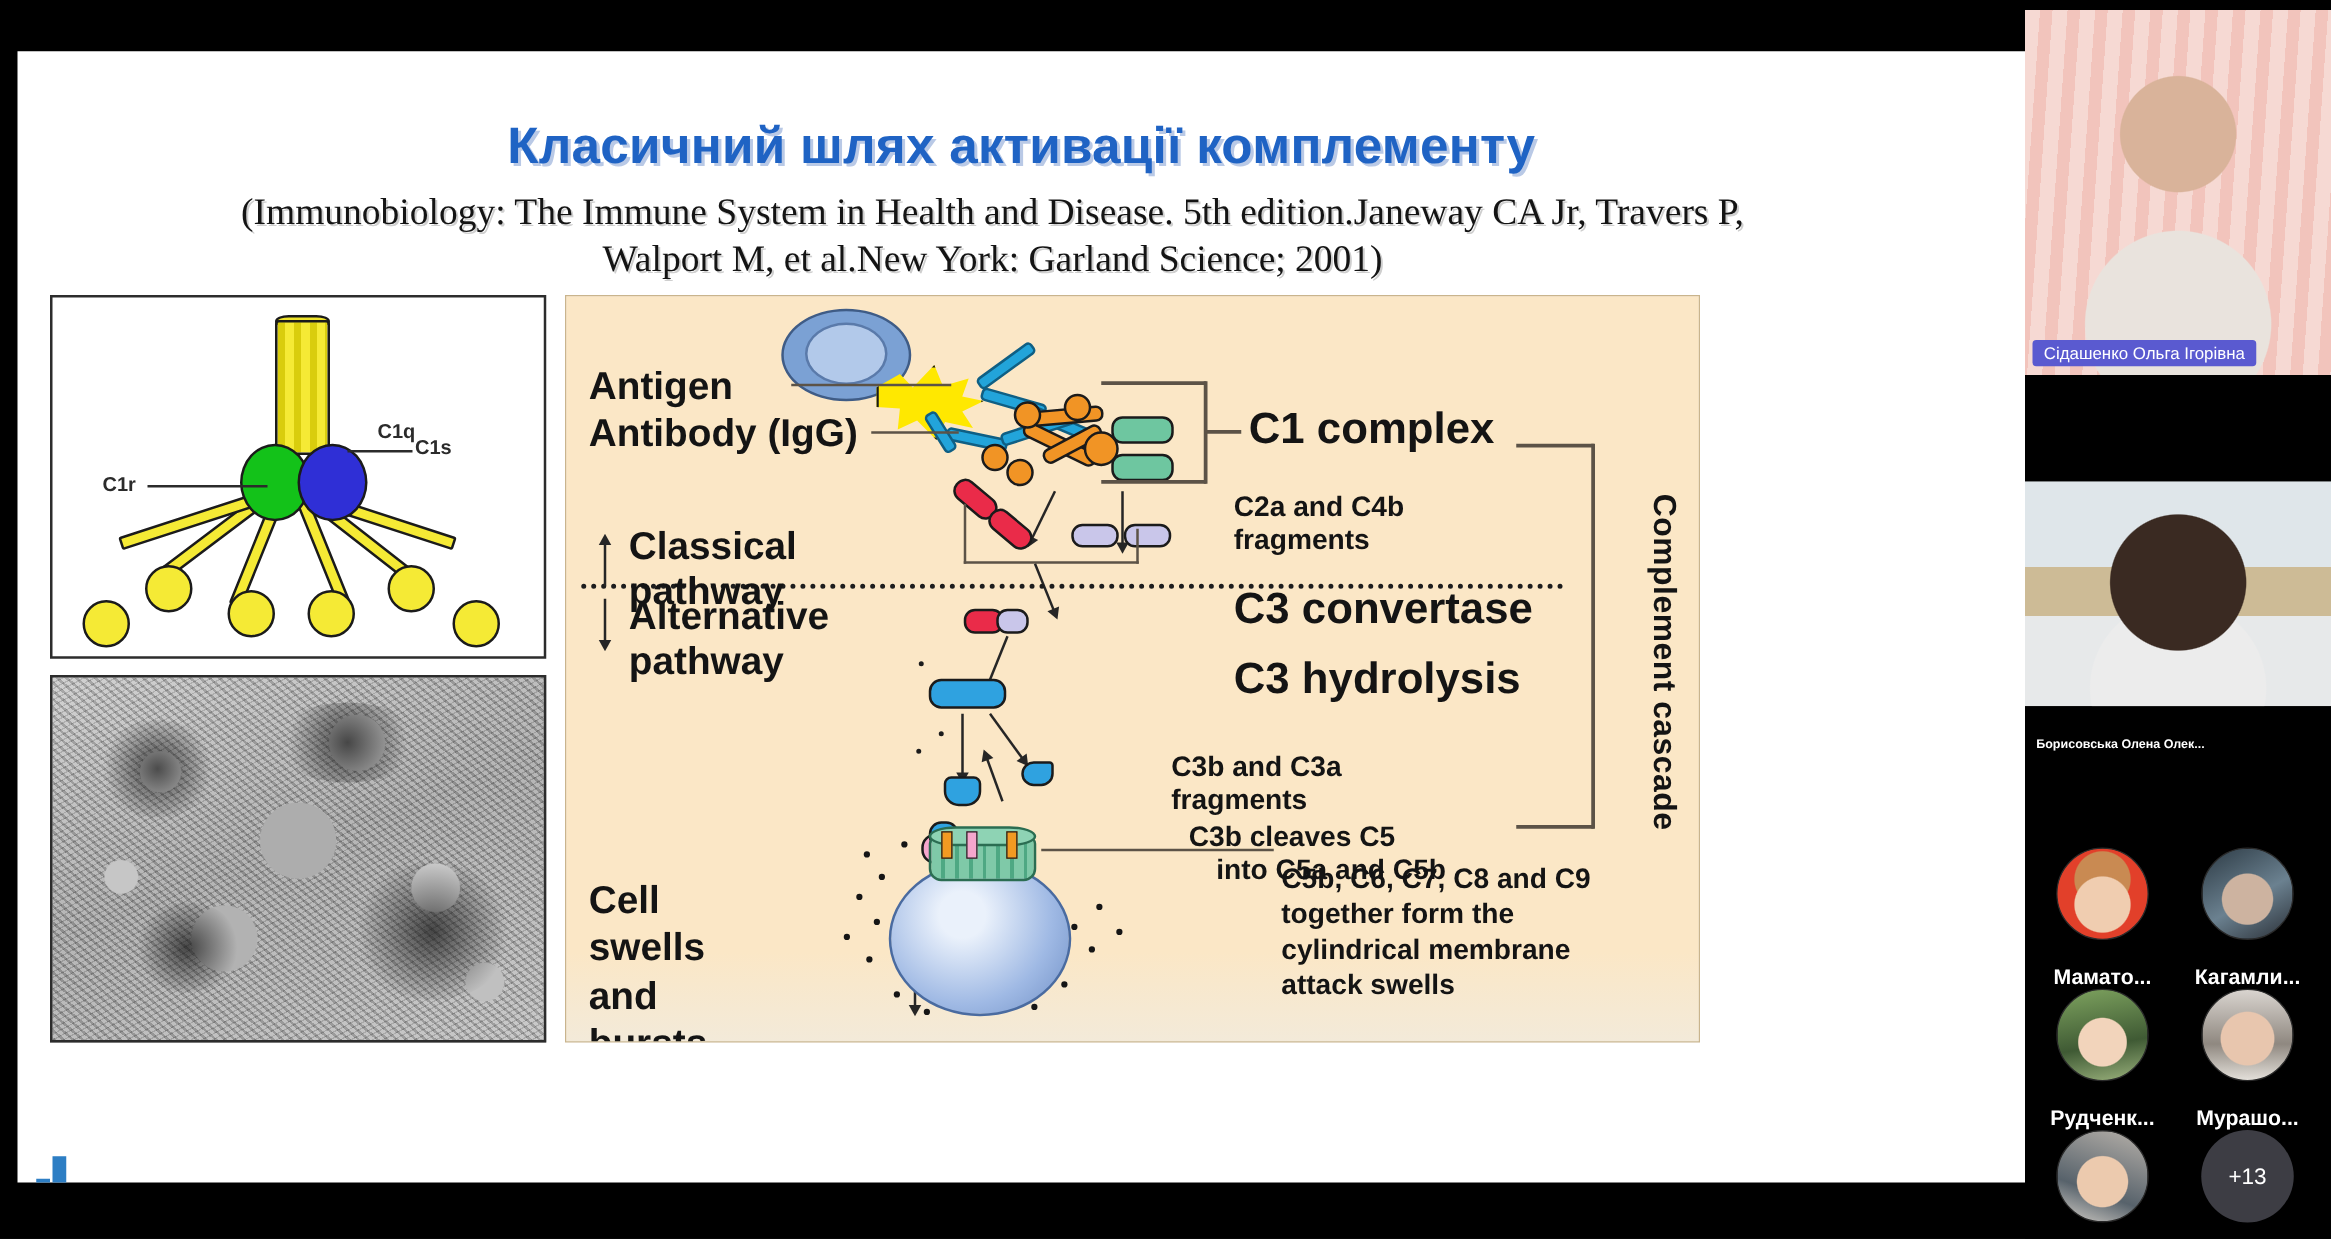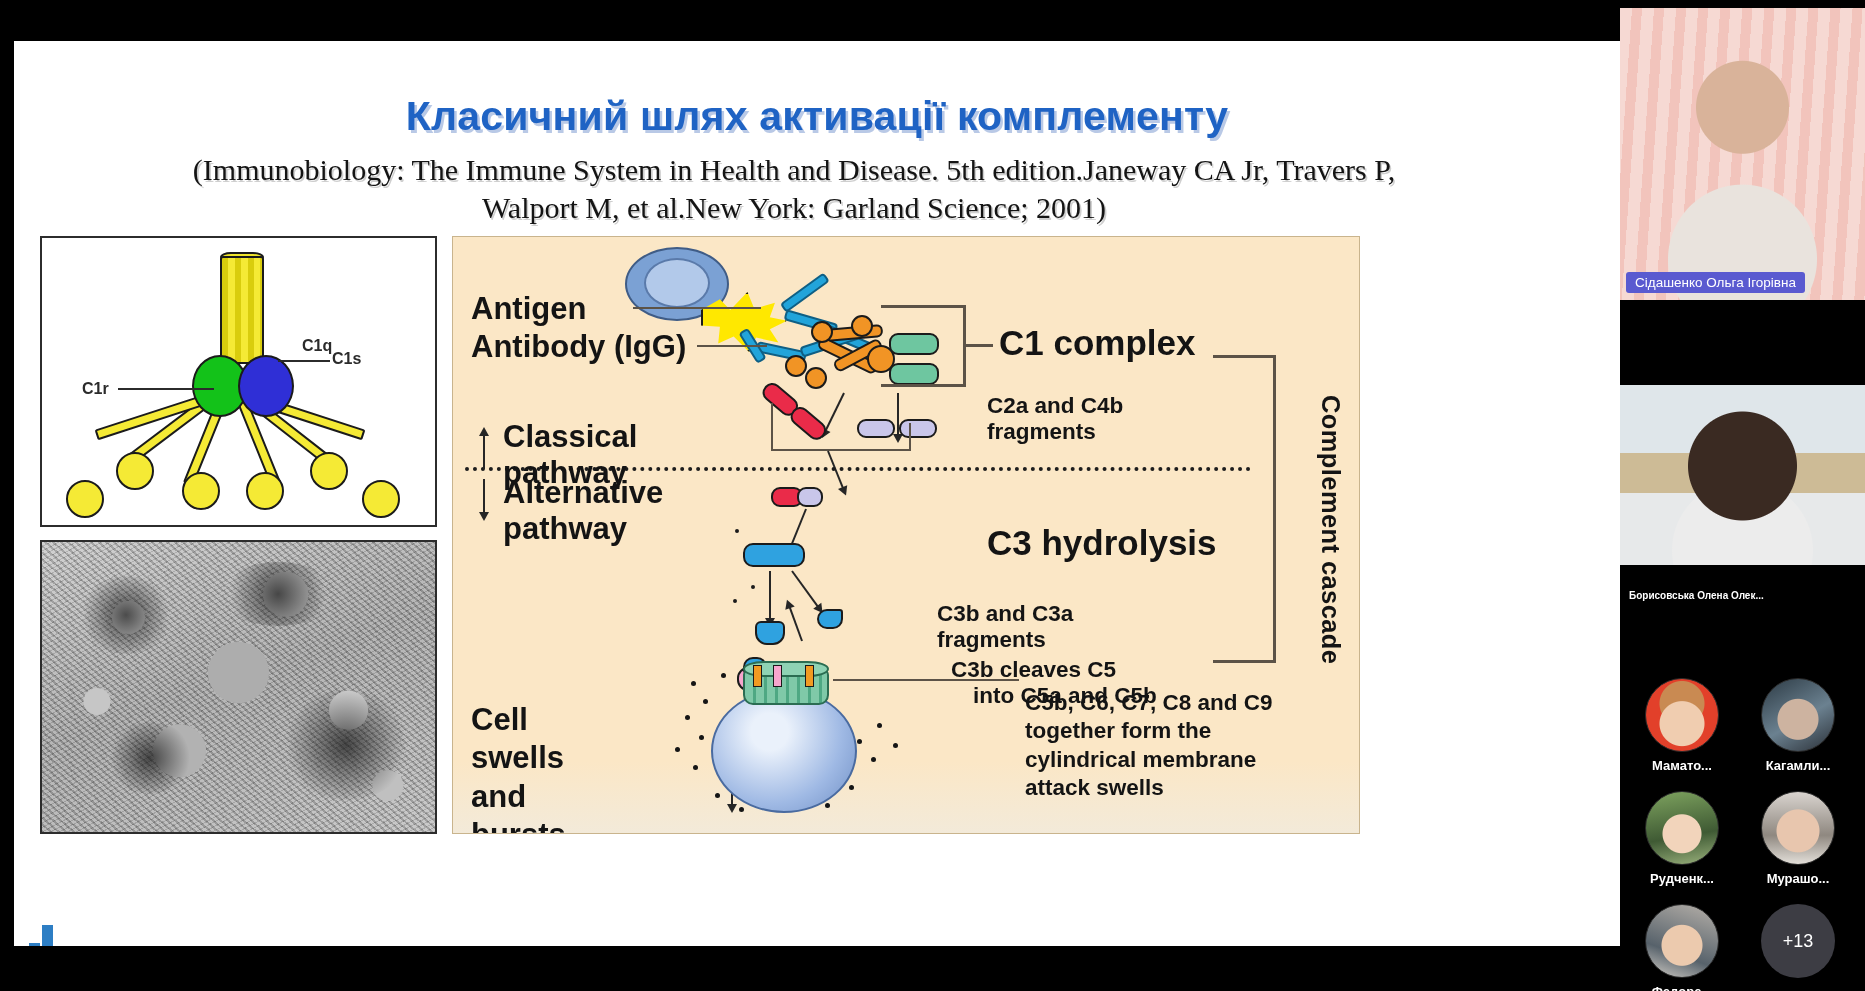--- a/index.html
+++ b/index.html
@@ -237,21 +237,21 @@
     white-space: nowrap; overflow: hidden; text-overflow: ellipsis; max-width: 228px;
     font-weight: bold;
   }
   .avatars { position: absolute; left: 0; top: 678px; width: 245px; }
   .av-cell { position: absolute; width: 108px; text-align: center; }
   .av-circ {
     width: 74px; height: 74px; margin: 0 auto; border-radius: 50%; overflow: hidden;
     border: 1px solid #2a2a2a; position: relative;
   }
   .av-name {
-    margin-top: 6px; font-size: 13px; color: #fff; white-space: nowrap;
+    margin-top: 20px; font-size: 17px; color: #fff; white-space: nowrap;
     overflow: hidden; text-overflow: ellipsis; font-weight: bold;
   }
   .more-circ {
     width: 74px; height: 74px; margin: 0 auto; border-radius: 50%;
     background: #3d3d44; color: #fff; font-size: 18px;
     display: flex; align-items: center; justify-content: center;
   }
   .a1 { background: radial-gradient(circle at 50% 62%, #f0cdb0 0 22px, transparent 23px), radial-gradient(circle at 50% 34%, #c98a52 0 22px, transparent 23px), #e2402a; }
   .a2 { background: radial-gradient(circle at 50% 56%, #cdb3a0 0 20px, transparent 21px), linear-gradient(150deg,#2c3a44,#6b8190 55%,#2a2f36); }
   .a3 { background: radial-gradient(circle at 50% 58%, #f2d4bb 0 19px, transparent 20px), linear-gradient(170deg,#7ea35f,#3f5a34 60%,#9bb27d); }
@@ -356,20 +356,21 @@
         <div>fragments</div>
       </div>
 
       <div class="hline" style="left:318px;top:212px;width:140px;height:2px;"></div>
       <div class="vline" style="left:318px;top:166px;width:2px;height:48px;"></div>
       <div class="vline" style="left:456px;top:186px;width:2px;height:28px;"></div>
       <div class="arr" style="left:374px;top:214px;height:40px;transform:rotate(-22deg);"></div>
 
       <div class="red-cap" style="left:318px;top:250px;width:32px;height:20px;"></div>
       <div class="lav-cap" style="left:344px;top:250px;width:26px;height:20px;"></div>
+      <div class="fig-t t-xl" style="left:534px;top:230px;">C3 convertase</div>
 
       <div class="dotline"></div>
 
       <div class="updown up" style="left:30px;top:198px;height:34px;"></div>
       <div class="fig-t t-lg" style="left:50px;top:182px;">
         <div>Classical</div>
         <div>pathway</div>
       </div>
 
       <div class="updown dn" style="left:30px;top:242px;height:34px;"></div>

